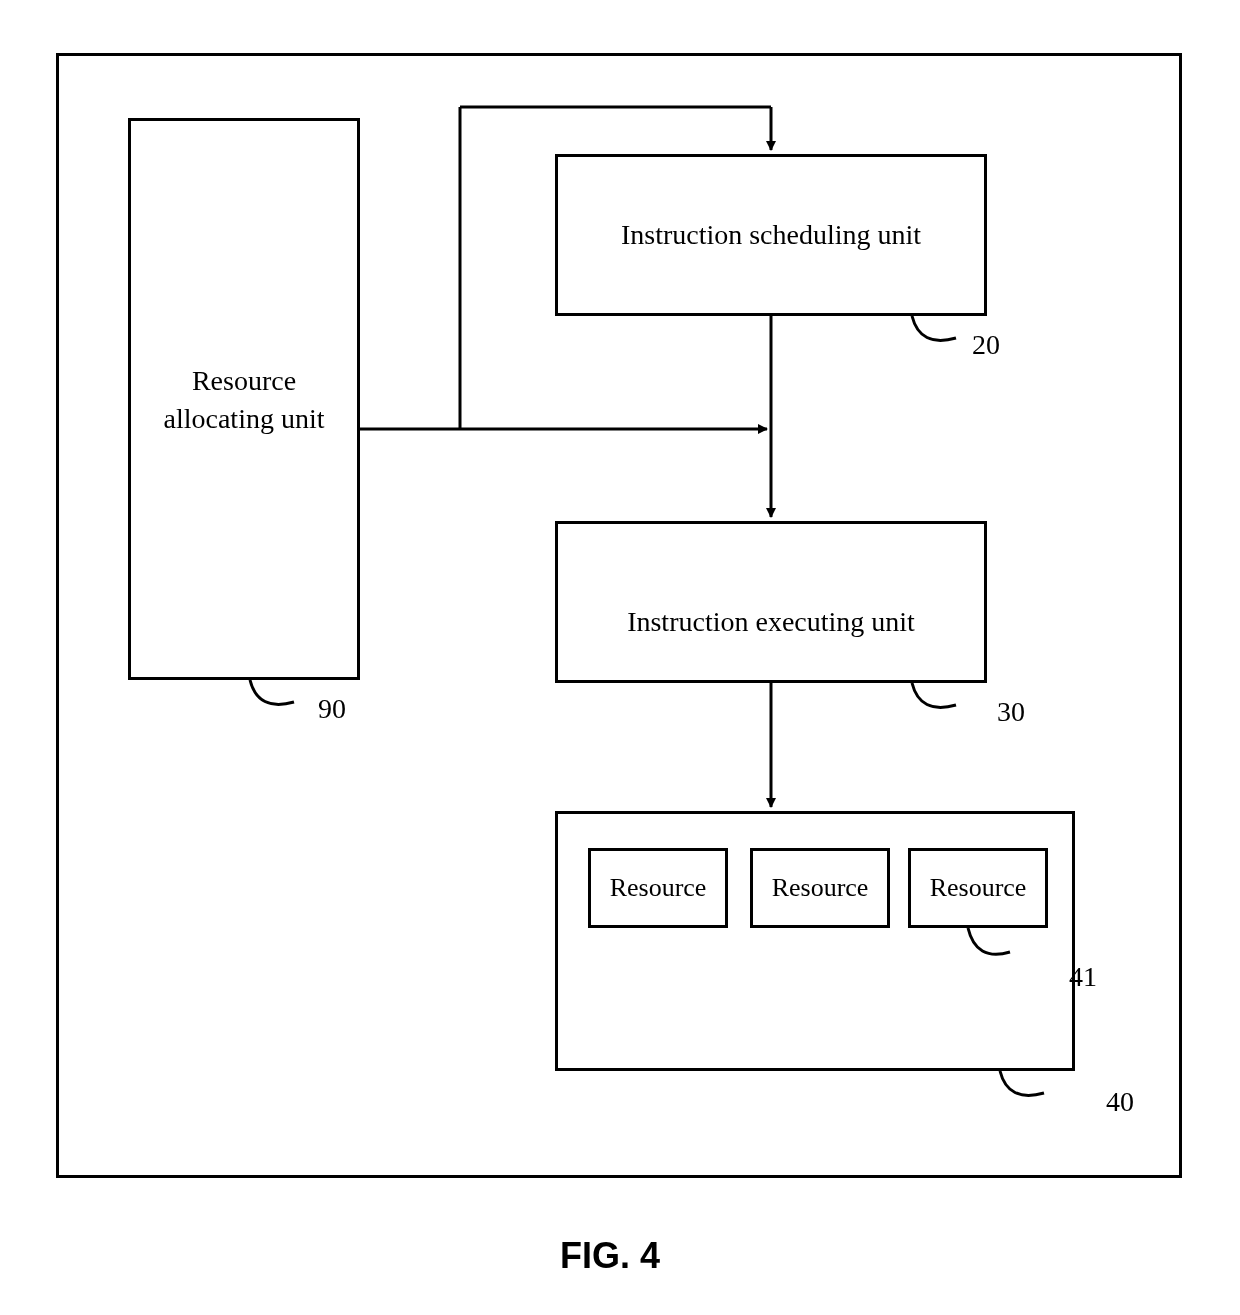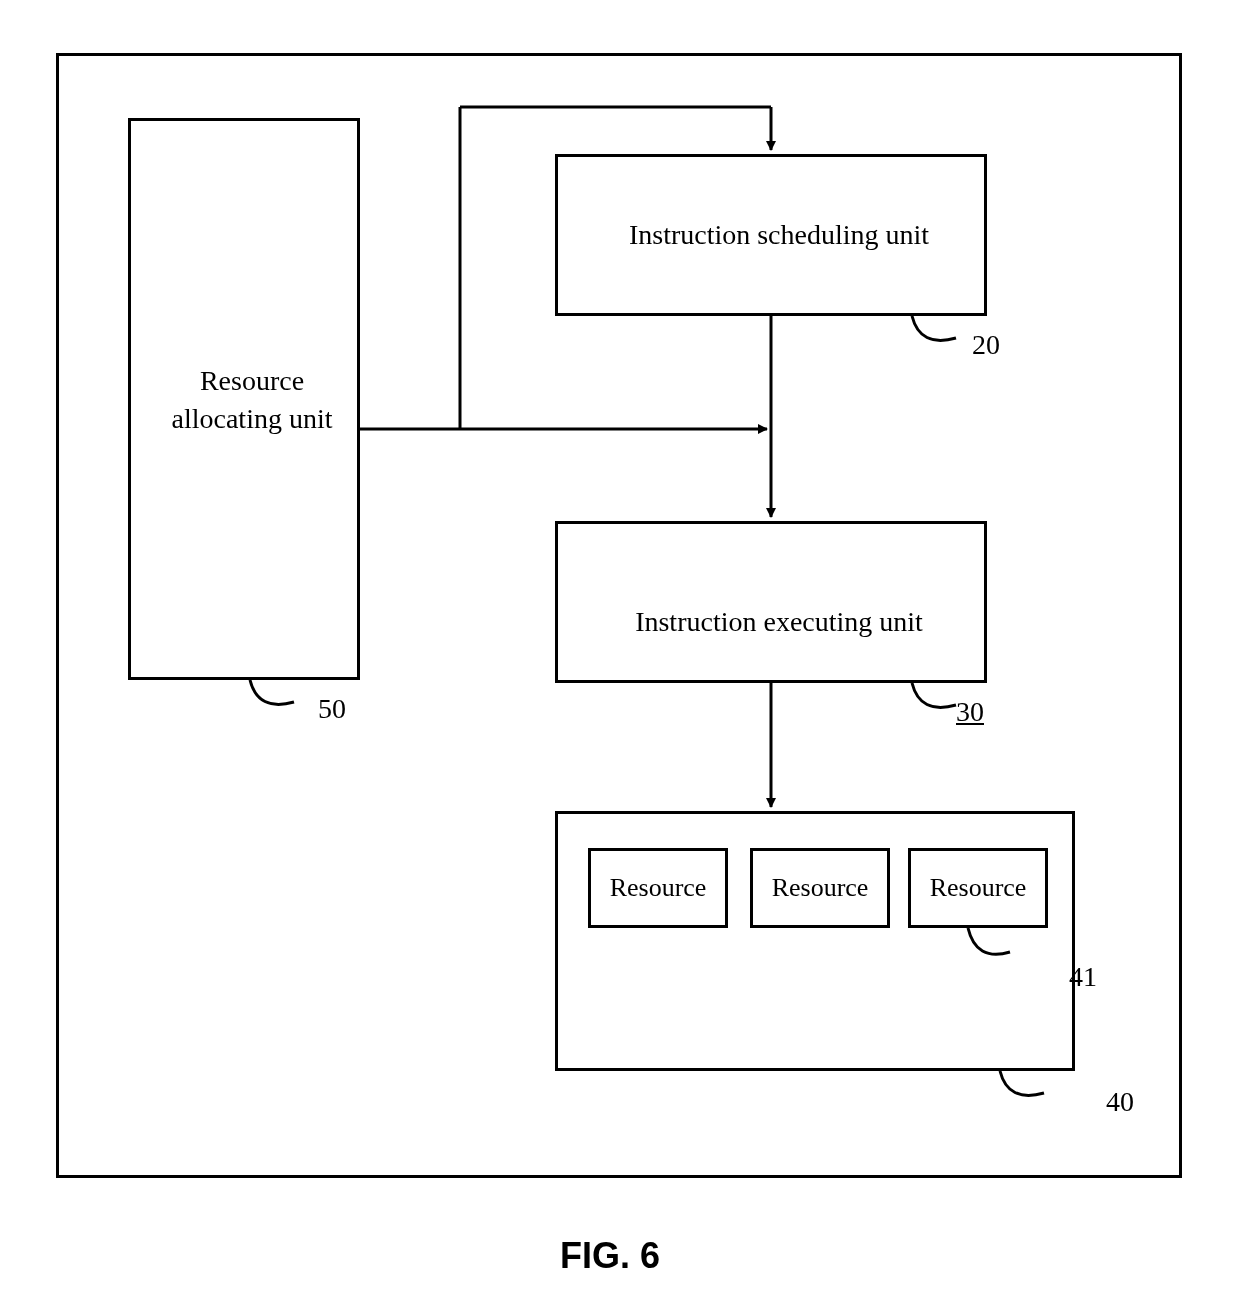--- a/index.html
+++ b/index.html
@@ -24,21 +24,20 @@
       position: absolute;
       font-size: 28px;
       color: #000;
       text-align: center;
       line-height: 1.35;
     }
     .label-centered {
       display: flex;
       align-items: center;
       justify-content: center;
-      padding-left: 8px;
     }
     .figlabel {
       position: absolute;
       font-family: Arial, Helvetica, sans-serif;
       font-weight: bold;
       font-size: 36px;
       color: #000;
     }
     svg.overlay {
       position: absolute;
@@ -62,39 +61,39 @@
 </head>
 <body>
 
 <div class="canvas">
 
   <div class="box" style="left:56px; top:53px; width:1126px; height:1125px;"></div>
 
   <div class="box" style="left:128px; top:118px; width:232px; height:562px;"></div>
   <div class="label label-centered" style="left:128px; top:360px; width:232px; height:80px; white-space:pre-line;">Resource
 allocating unit</div>
-  <div class="label" style="left:302px; top:690px; width:60px;">50</div>
+  <div class="label" style="left:302px; top:690px; width:60px;">90</div>
 
   <div class="box" style="left:555px; top:154px; width:432px; height:162px;"></div>
   <div class="label label-centered" style="left:555px; top:154px; width:432px; height:162px;">Instruction scheduling unit</div>
   <div class="label" style="left:956px; top:326px; width:60px;">20</div>
 
   <div class="box" style="left:555px; top:521px; width:432px; height:162px;"></div>
   <div class="label label-centered" style="left:555px; top:521px; width:432px; height:202px;">Instruction executing unit</div>
-  <div class="label" style="left:940px; top:693px; width:60px;text-decoration:underline;">30</div>
+  <div class="label" style="left:981px; top:693px; width:60px;">30</div>
 
   <div class="box" style="left:555px; top:811px; width:520px; height:260px;"></div>
   <div class="label" style="left:1090px; top:1083px; width:60px;">40</div>
 
   <div class="smallbox" style="left:588px; top:848px; width:140px; height:80px;">Resource</div>
   <div class="smallbox" style="left:750px; top:848px; width:140px; height:80px;">Resource</div>
   <div class="smallbox" style="left:908px; top:848px; width:140px; height:80px;">Resource</div>
   <div class="label" style="left:1053px; top:942px; width:60px;margin-top:16px;">41</div>
 
-  <div class="figlabel" style="left:560px; top:1235px;">FIG. 6</div>
+  <div class="figlabel" style="left:560px; top:1235px;">FIG. 4</div>
 
   <svg class="overlay" viewBox="0 0 1240 1315">
     <defs>
       <marker id="arrowhead" markerWidth="12" markerHeight="12" refX="9" refY="5" orient="auto" markerUnits="userSpaceOnUse">
         <path d="M0,0 L10,5 L0,10 Z" fill="#000"></path>
       </marker>
     </defs>
 
     <line x1="360" y1="429" x2="460" y2="429" stroke="#000" stroke-width="3"></line>
 

